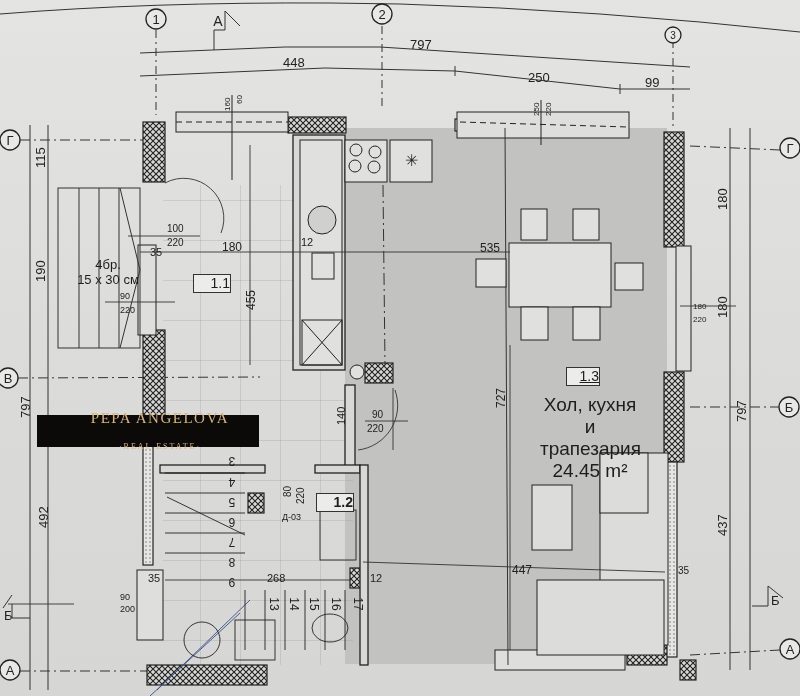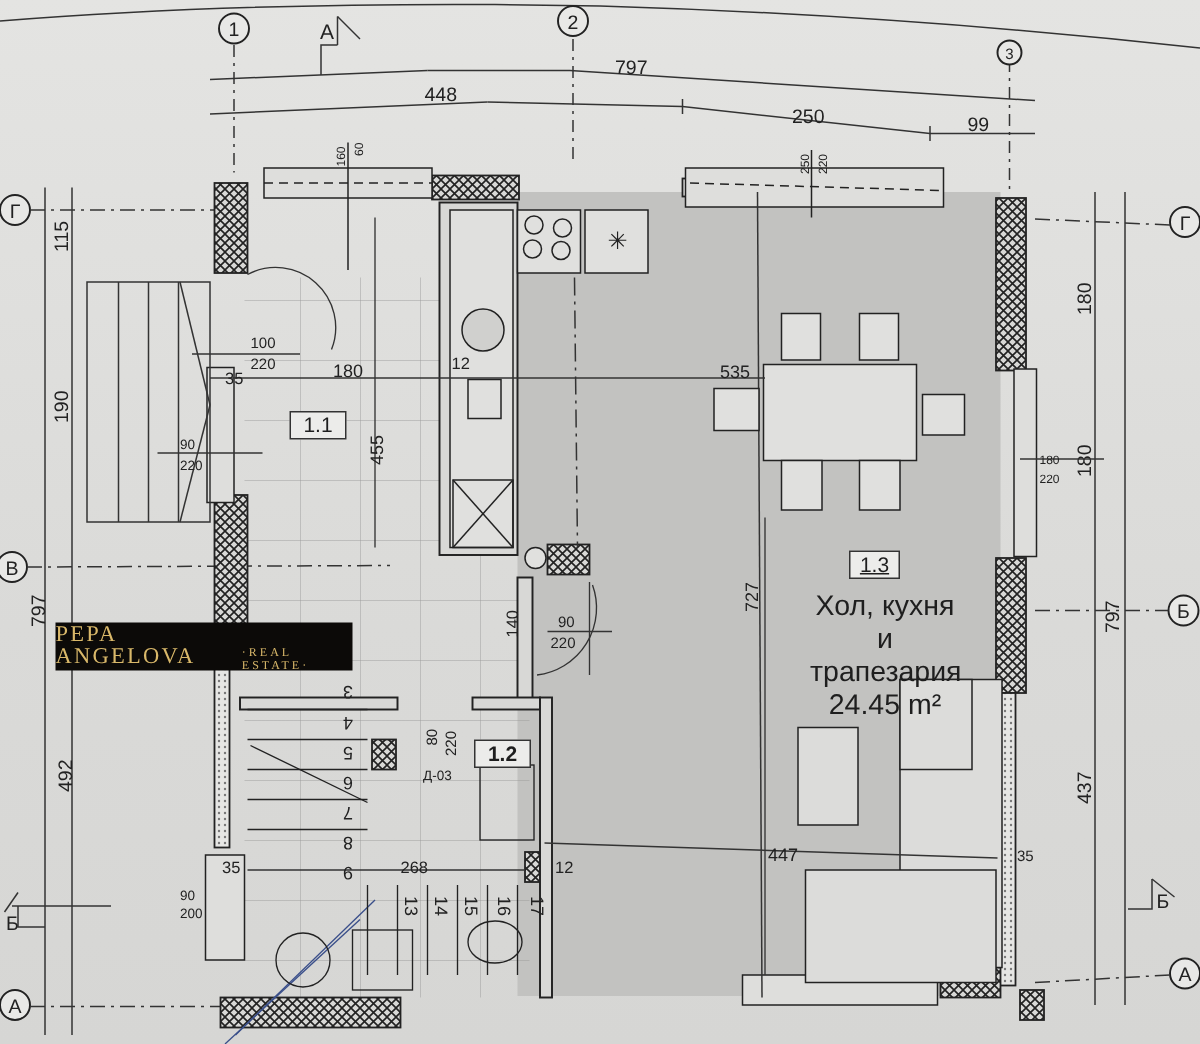--- a/index.html
+++ b/index.html
@@ -1,22 +1,22 @@
 <!DOCTYPE html>
 <html><head>
 <meta charset="utf-8">
 <style>
   html,body{margin:0;padding:0;}
   body{width:800px;height:696px;overflow:hidden;background:#dcdcda;font-family:"Liberation Sans",sans-serif;}
   #stage{position:relative;width:800px;height:696px;background:linear-gradient(180deg,#e4e4e2 0%,#dadad8 60%,#d6d6d4 100%);}
   svg{position:absolute;left:0;top:0;}
   .t{font-family:"Liberation Sans",sans-serif;fill:#222;}
   .lbl{position:absolute;font-family:"Liberation Sans",sans-serif;color:#1e1e1e;text-align:center;line-height:1.15;}
-  .room-no{position:absolute;border:1.5px solid #333;background:#ececea;font-size:14px;text-align:center;color:#1e1e1e;font-family:"Liberation Sans",sans-serif;}
-  .logo{position:absolute;left:37px;top:415px;width:198px;height:32px;background:#0c0a08;display:flex;align-items:center;justify-content:center;}
+  .room-no{position:absolute;border:1.5px solid #333;background:#ececea;font-size:14px;text-align:right;color:#1e1e1e;font-family:"Liberation Sans",sans-serif;}
+  .logo{position:absolute;left:37px;top:415px;width:198px;height:32px;background:#0c0a08;display:flex;flex-direction:column;align-items:center;justify-content:center;padding-left:24px;}
   .logo .l1{color:#d9b86a;font-family:"Liberation Serif",serif;font-size:15px;letter-spacing:1.5px;line-height:15px;}
   .logo .l2{color:#d9b86a;font-family:"Liberation Serif",serif;font-size:8px;letter-spacing:2px;line-height:9px;margin-top:16px;}
 </style>
 </head>
 <body>
 
 <div id="stage">
 
 <svg width="800" height="696" viewBox="0 0 800 696">
   <defs>
@@ -279,20 +279,24 @@
     <text x="232" y="566" transform="rotate(180 232 562)">8</text>
     <text x="232" y="586" transform="rotate(180 232 582)">9</text>
     <text x="274" y="608" transform="rotate(90 274 604)">13</text>
     <text x="294" y="608" transform="rotate(90 294 604)">14</text>
     <text x="314" y="608" transform="rotate(90 314 604)">15</text>
     <text x="336" y="608" transform="rotate(90 336 604)">16</text>
     <text x="358" y="608" transform="rotate(90 358 604)">17</text>
   </g>
 </svg>
 
+<div class="lbl" style="left:58px;top:258px;width:100px;font-size:13px;">
+  <div>4бр.</div>
+  <div>15 x 30 см</div>
+</div>
 
 <div class="room-no" style="left:193px;top:274px;width:36px;height:17px;">1.1</div>
 
 <div class="room-no" style="left:316px;top:493px;width:36px;height:17px;font-weight:bold;">1.2</div>
 
 <div class="room-no" style="left:566px;top:367px;width:32px;height:17px;text-decoration:underline;">1.3</div>
 <div class="lbl" style="left:540px;top:394px;width:100px;font-size:19px;text-align:center;">
   <div>Хол, кухня</div>
   <div>и трапезария</div>
   <div>24.45 m²</div>

